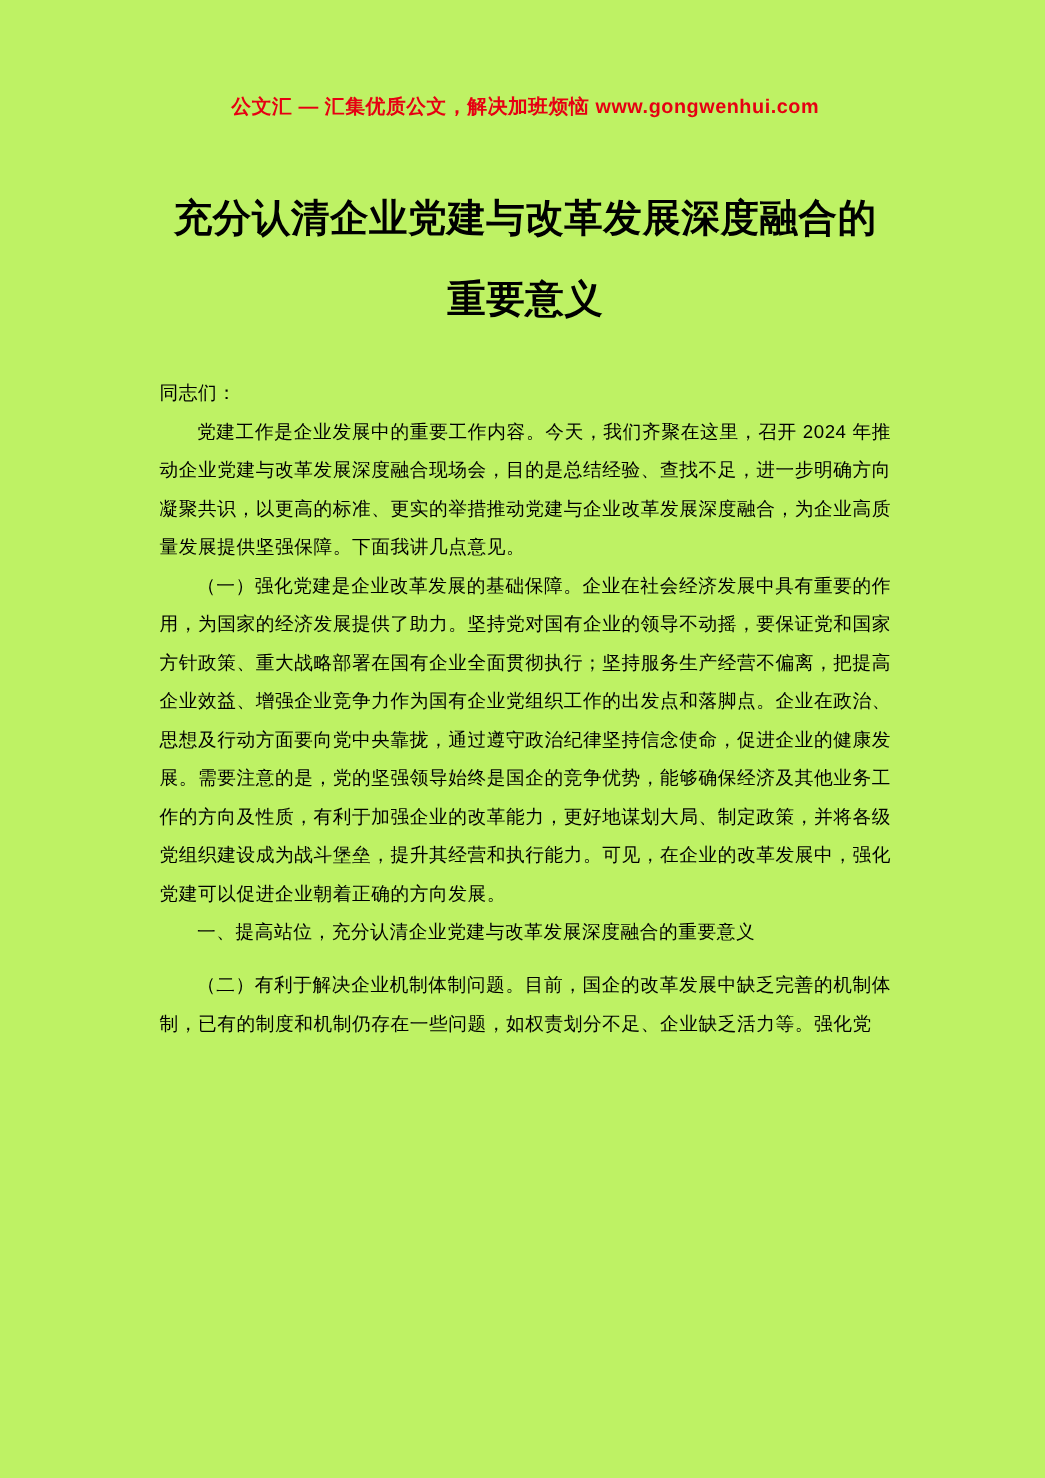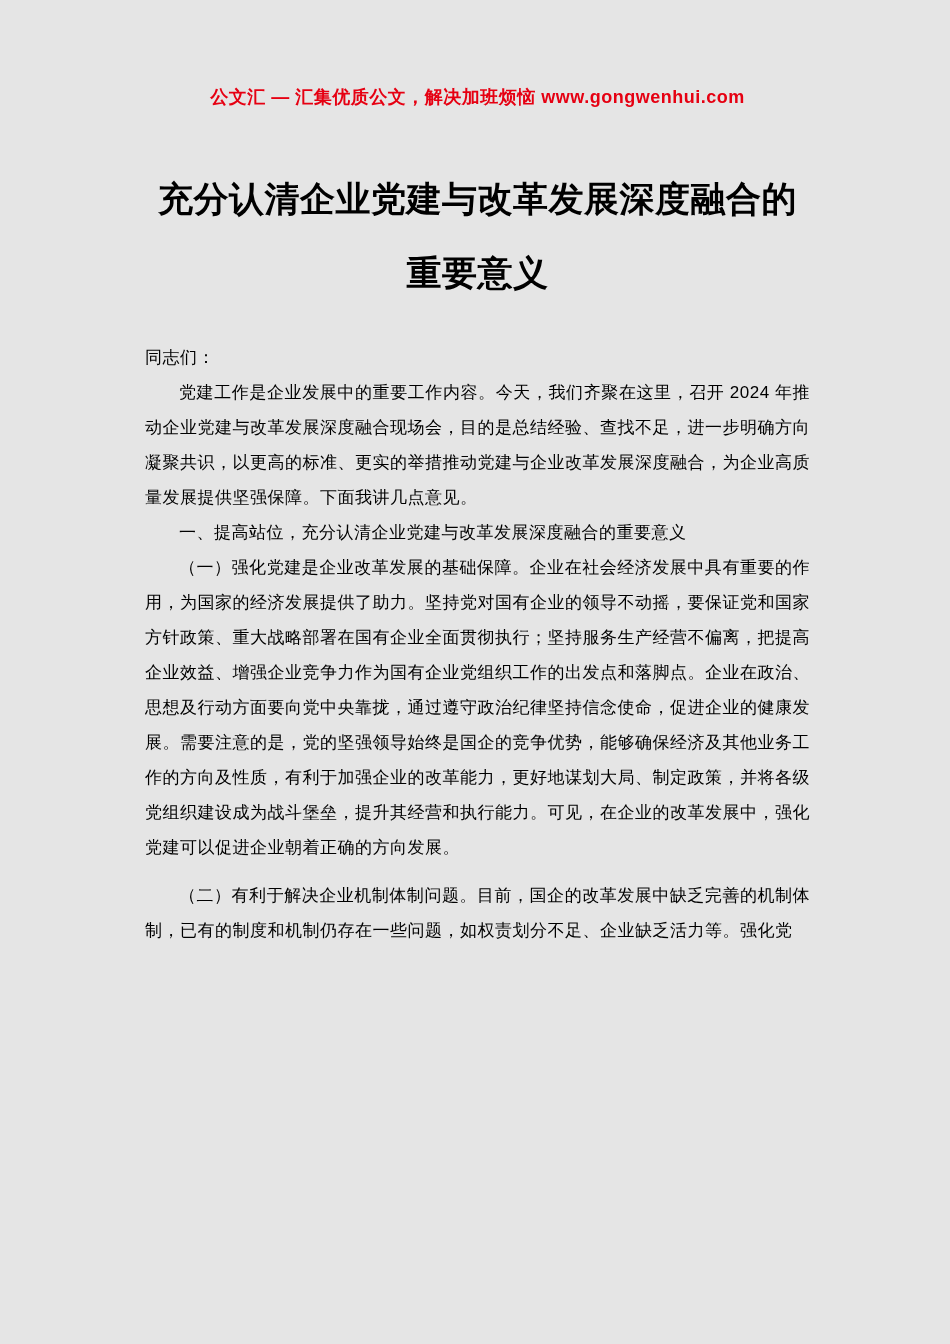--- a/index.html
+++ b/index.html
@@ -12,21 +12,21 @@
     height: 1344px;
     font-family: "Liberation Sans", "DejaVu Sans", sans-serif;
     color: #000000;
     overflow: hidden;
   }
   .page {
     box-sizing: border-box;
     width: 950px;
     height: 1344px;
     padding: 84px 140px 40px 145px;
-    background: #e5e5e5;
+    background: #bef264;
   }
   .site-header {
     text-align: center;
     font-size: 18px;
     line-height: 26px;
     font-weight: bold;
     color: #e60012;
     letter-spacing: 0.5px;
   }
   .doc-title {
@@ -62,17 +62,17 @@
 <body>
 
 <div class="page">
   <div class="site-header">公文汇 — 汇集优质公文，解决加班烦恼 www.gongwenhui.com</div>
 
   <h1 class="doc-title">充分认清企业党建与改革发展深度融合的重要意义</h1>
 
   <div class="doc-body">
       <p class="para">同志们：</p>
       <p class="para indent">党建工作是企业发展中的重要工作内容。今天，我们齐聚在这里，召开 2024 年推动企业党建与改革发展深度融合现场会，目的是总结经验、查找不足，进一步明确方向凝聚共识，以更高的标准、更实的举措推动党建与企业改革发展深度融合，为企业高质量发展提供坚强保障。下面我讲几点意见。</p>
+      <p class="para indent">（一）强化党建是企业改革发展的基础保障。企业在社会经济发展中具有重要的作用，为国家的经济发展提供了助力。坚持党对国有企业的领导不动摇，要保证党和国家方针政策、重大战略部署在国有企业全面贯彻执行；坚持服务生产经营不偏离，把提高企业效益、增强企业竞争力作为国有企业党组织工作的出发点和落脚点。企业在政治、思想及行动方面要向党中央靠拢，通过遵守政治纪律坚持信念使命，促进企业的健康发展。需要注意的是，党的坚强领导始终是国企的竞争优势，能够确保经济及其他业务工作的方向及性质，有利于加强企业的改革能力，更好地谋划大局、制定政策，并将各级党组织建设成为战斗堡垒，提升其经营和执行能力。可见，在企业的改革发展中，强化党建可以促进企业朝着正确的方向发展。</p>
       <p class="para indent">一、提高站位，充分认清企业党建与改革发展深度融合的重要意义</p>
-      <p class="para indent">（一）强化党建是企业改革发展的基础保障。企业在社会经济发展中具有重要的作用，为国家的经济发展提供了助力。坚持党对国有企业的领导不动摇，要保证党和国家方针政策、重大战略部署在国有企业全面贯彻执行；坚持服务生产经营不偏离，把提高企业效益、增强企业竞争力作为国有企业党组织工作的出发点和落脚点。企业在政治、思想及行动方面要向党中央靠拢，通过遵守政治纪律坚持信念使命，促进企业的健康发展。需要注意的是，党的坚强领导始终是国企的竞争优势，能够确保经济及其他业务工作的方向及性质，有利于加强企业的改革能力，更好地谋划大局、制定政策，并将各级党组织建设成为战斗堡垒，提升其经营和执行能力。可见，在企业的改革发展中，强化党建可以促进企业朝着正确的方向发展。</p>
       <p class="para indent spaced">（二）有利于解决企业机制体制问题。目前，国企的改革发展中缺乏完善的机制体制，已有的制度和机制仍存在一些问题，如权责划分不足、企业缺乏活力等。强化党</p>
     </div>
 </div>
 
 </body></html>

